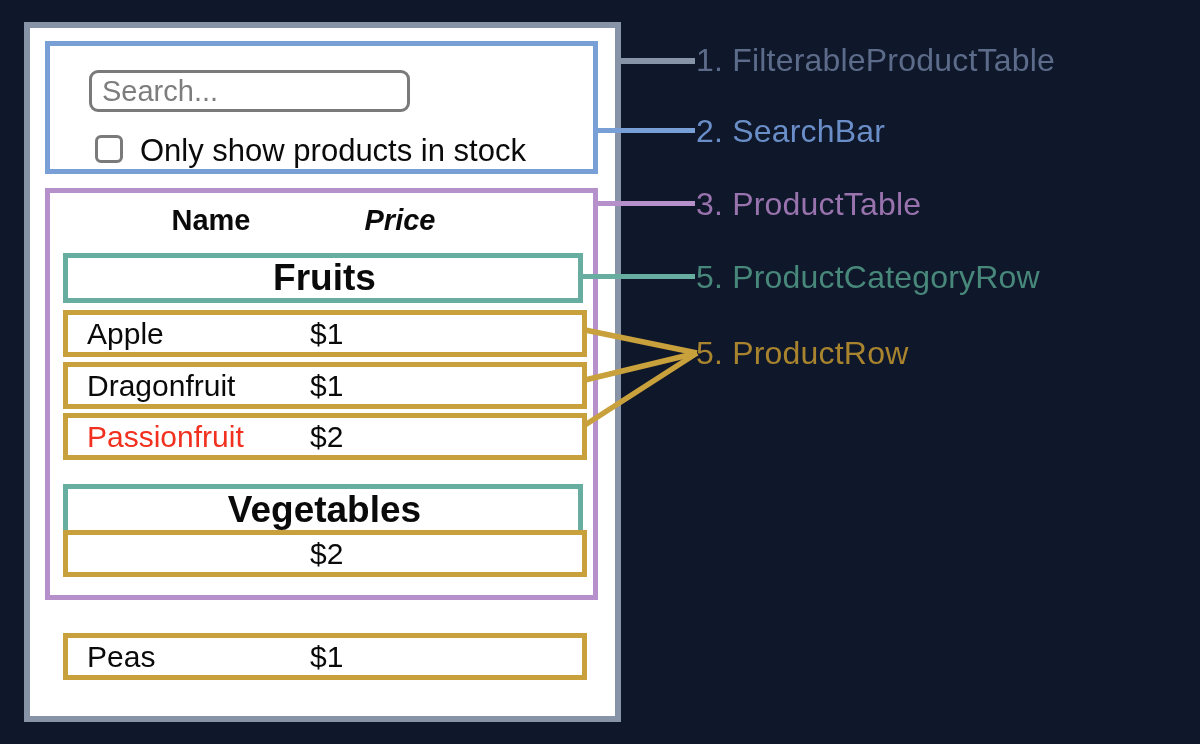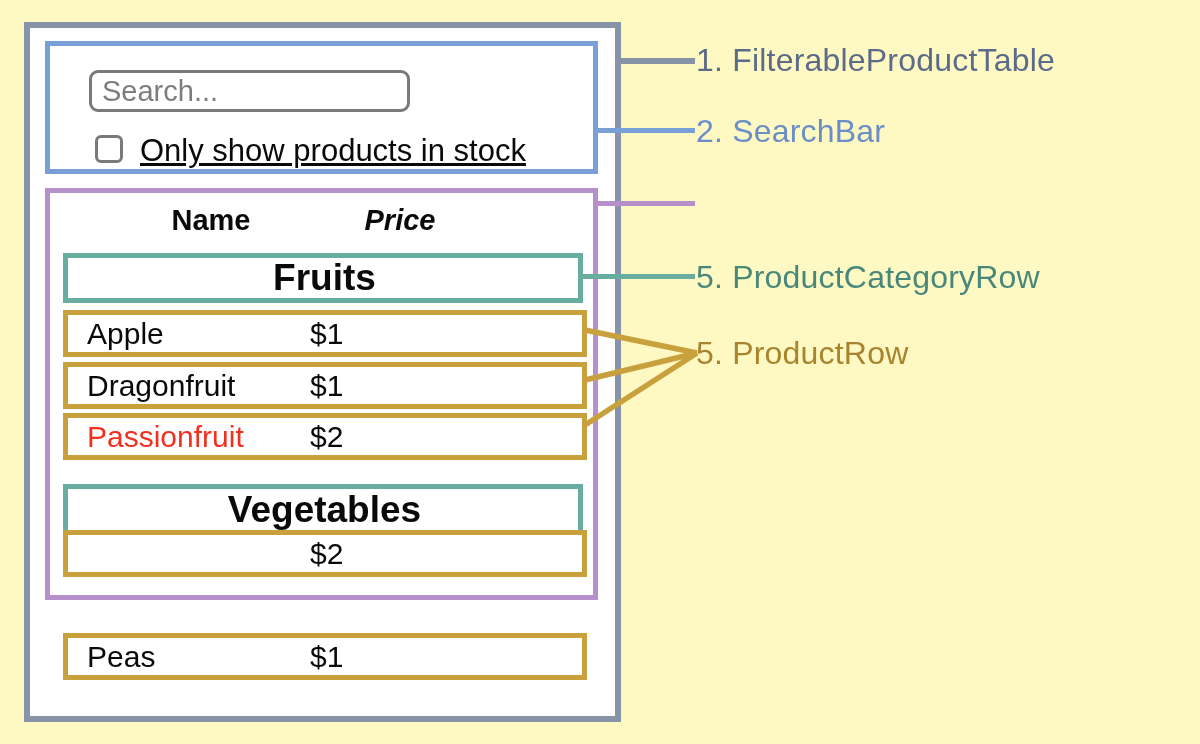--- a/index.html
+++ b/index.html
@@ -1,17 +1,17 @@
 <!DOCTYPE html>
 <html><head>
 <meta charset="utf-8">
 <style>
   html,body{margin:0;padding:0;background:#fff;}
   .canvas{
-    position:relative;width:1200px;height:744px;background:#fef9c3;
+    position:relative;width:1200px;height:744px;background:#0f172a;
     font-family:"Liberation Sans", sans-serif;overflow:hidden;
   }
   .box{position:absolute;box-sizing:border-box;background:#fff;}
   
   .outer-box{left:24px;top:22px;width:597px;height:700px;border:6px solid #8793A7;}
   .search-box{left:45px;top:41px;width:553px;height:133px;border:5px solid #79A0D6;}
   .product-box{left:45px;top:188px;width:553px;height:412px;border:5px solid #B690CA;}
   .cat-row{left:13px;width:520px;height:50px;border:5px solid #67ADA0;}
   .prod-row{left:13px;width:524px;height:47px;border:5px solid #C9A13C;}
   
@@ -21,21 +21,20 @@
     font-size:29px;color:#333;padding:0 0 0 10px;outline:none;background:#fff;
   }
   .search-input::placeholder{color:#7D7D7D;opacity:1;}
   .checkbox{
     position:absolute;left:45px;top:89px;width:28px;height:28px;box-sizing:border-box;
     border:3px solid #7A7A7A;border-radius:6px;background:#fff;
   }
   .checkbox-label{
     position:absolute;left:90px;top:88px;font-size:31px;line-height:34px;color:#0A0A0A;
     white-space:nowrap;
-    text-decoration:underline;
   }
   
   .col-header{
     position:absolute;top:11px;width:132px;text-align:center;
     font-size:29px;font-weight:bold;color:#0A0A0A;
   }
   .col-header.name{left:95px;}
   .col-header.price{left:284px;font-style:italic;}
   .cat-label{
     display:block;text-align:center;font-size:37px;font-weight:bold;color:#0A0A0A;
@@ -120,16 +119,17 @@
   <div class="conn purple"></div>
   <div class="conn teal"></div>
   <svg class="gold-lines" viewBox="0 0 1200 744" xmlns="http://www.w3.org/2000/svg">
     <line x1="585" y1="330" x2="697" y2="353" stroke="#C9A13C" stroke-width="5.5"></line>
     <line x1="585" y1="380" x2="697" y2="353" stroke="#C9A13C" stroke-width="5.5"></line>
     <line x1="585" y1="425" x2="697" y2="353" stroke="#C9A13C" stroke-width="5.5"></line>
   </svg>
 
   <div class="ann l1">1. FilterableProductTable</div>
   <div class="ann l2">2. SearchBar</div>
+  <div class="ann l3">3. ProductTable</div>
   <div class="ann l4">5. ProductCategoryRow</div>
   <div class="ann l5">5. ProductRow</div>
 
 </div>
 
 </body></html>

